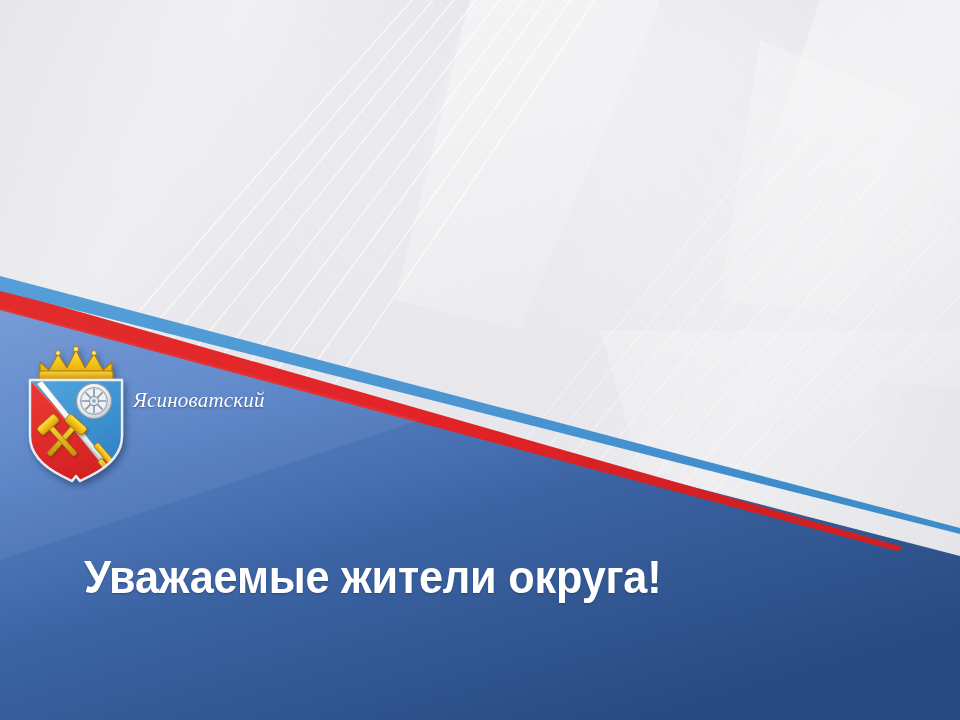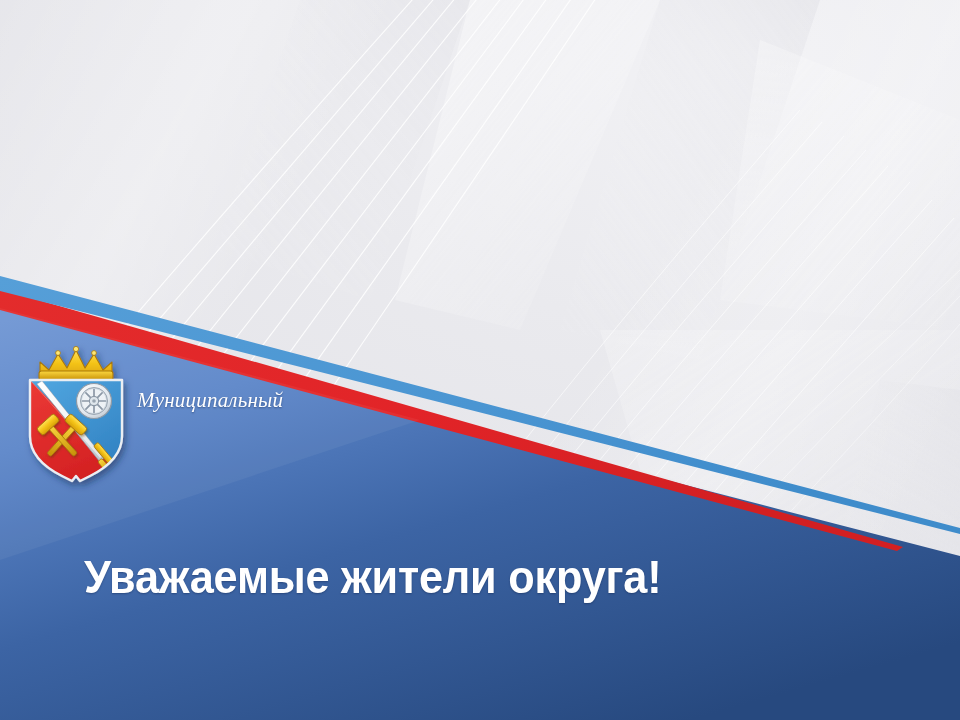--- a/index.html
+++ b/index.html
@@ -276,18 +276,18 @@
           <path d="M12,40 L104,40 L104,96
                    C104,112 92,126 72,136
                    L62,141 L58,136 L54,141 L44,136
                    C24,126 12,112 12,96 Z" fill="none" stroke="#eaeef3" stroke-width="2.4" stroke-linejoin="round"></path>
         </g>
       </g>
     </svg>
   </div>
 
   <div class="wordmark">
-    <div class="l2">Муниципальный</div>
+    <div class="l1">Ясиноватский</div>
   </div>
 
   <div class="headline">Уважаемые жители округа!</div>
 
 </div>
 
 </body></html>

